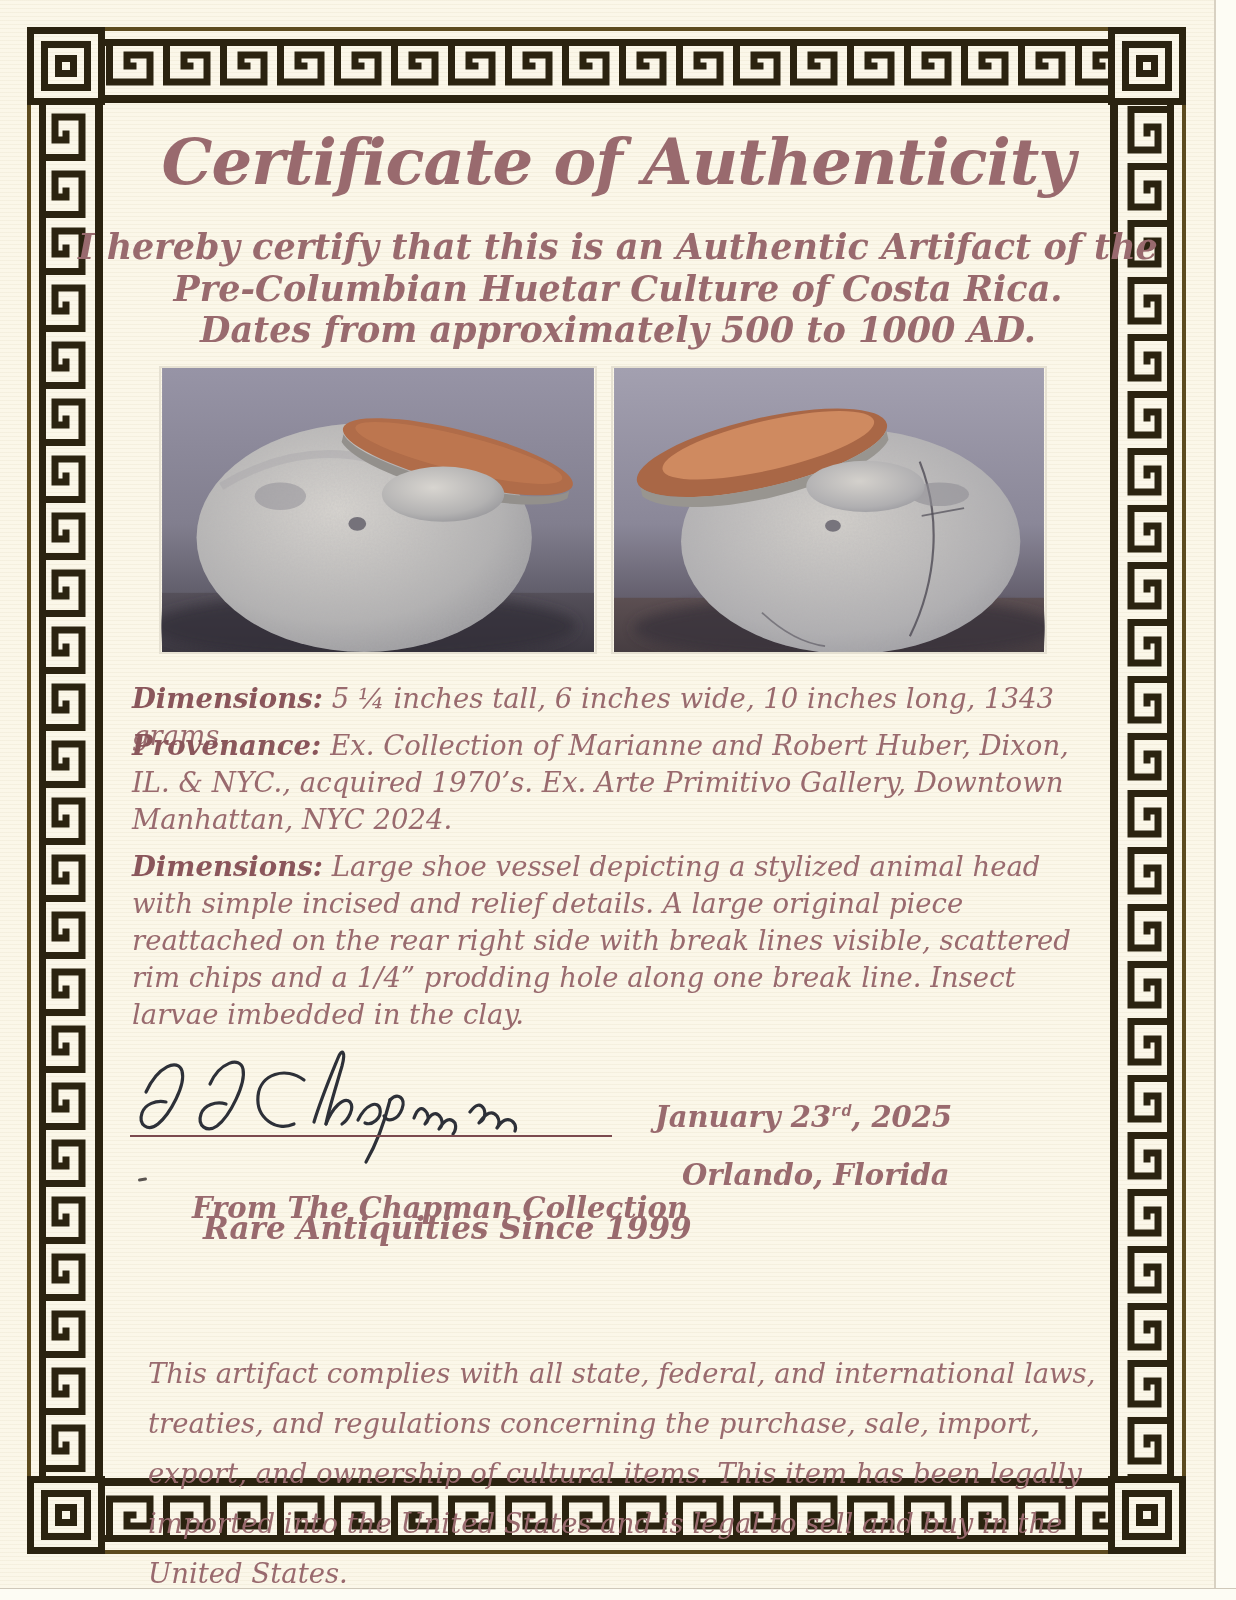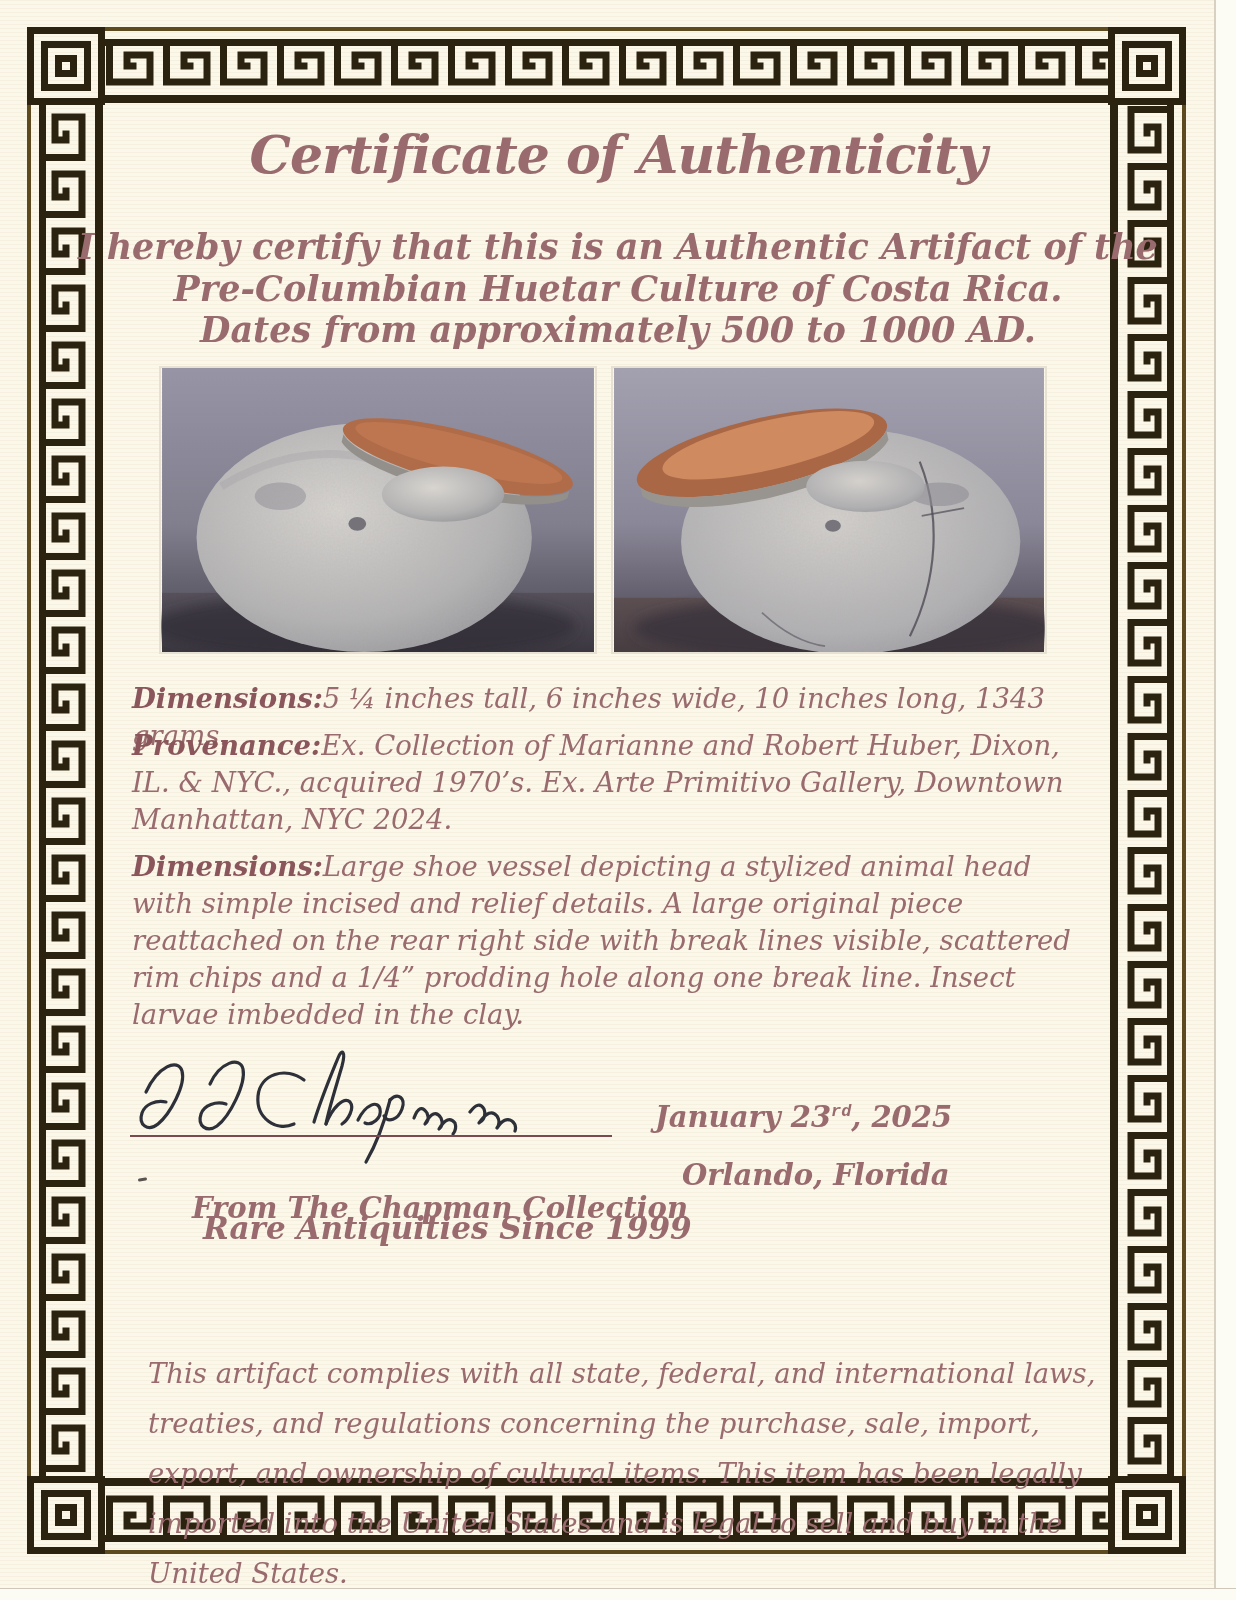--- a/index.html
+++ b/index.html
@@ -24,21 +24,21 @@
     font-style:italic;
     color:var(--ink);
   }
   .scan-edge-right{position:absolute;top:0;right:0;width:22px;height:100%;background:#fdfcf4;border-left:2px solid #d8d1c2;}
   .scan-edge-bottom{position:absolute;left:0;bottom:0;width:100%;height:12px;background:#fdfcf4;border-top:1px solid #cfc8ba;}
   .gk-border{position:absolute;left:0;top:0;}
   .abs{position:absolute;}
   .page-title{
     left:0;right:0;top:124px;
     text-align:center;
-    font-size:52px;font-weight:700;
+    font-size:64px;font-weight:700;
     letter-spacing:-1px;
     color:var(--ink);
     margin:0;
   }
   .intro{
     left:0;right:0;top:226px;
     text-align:center;
     font-size:35px;font-weight:700;
     line-height:41.5px;
   }
@@ -46,21 +46,21 @@
     left:159px;top:366px;
     display:flex;gap:14px;
   }
   .photos svg{display:block;border:2px solid #e6e1d2;}
   .body-text{
     left:132px;width:956px;
     margin:0;
     font-size:27.5px;
     line-height:37px;
   }
-  .body-text .lead{font-weight:700;color:var(--ink-dark);}
+  .body-text .lead{font-weight:700;color:var(--ink-dark);margin-right:9px;}
   .sig-svg{left:118px;top:1038px;}
   .sig-line{left:130px;top:1135px;width:482px;height:2px;background:var(--sig-line);}
   .stray-mark{left:138px;top:1178px;width:9px;height:3px;background:#5a5450;transform:rotate(-8deg);border-radius:2px;}
   .sig-date{left:655px;top:1100px;font-size:29px;font-weight:700;}
   .sig-date sup{font-size:0.58em;font-family:Liberation Mono, monospace;}
   .sig-from{left:192px;top:1158px;font-size:29px;font-weight:700;margin-top:33px;}
   .sig-city{left:655px;top:1158px;font-size:29px;font-weight:700;margin-left:27px;}
   .sig-tagline{left:203px;top:1210px;font-size:31px;font-weight:700;}
   .legal{
     left:132px;top:1332px;width:968px;

